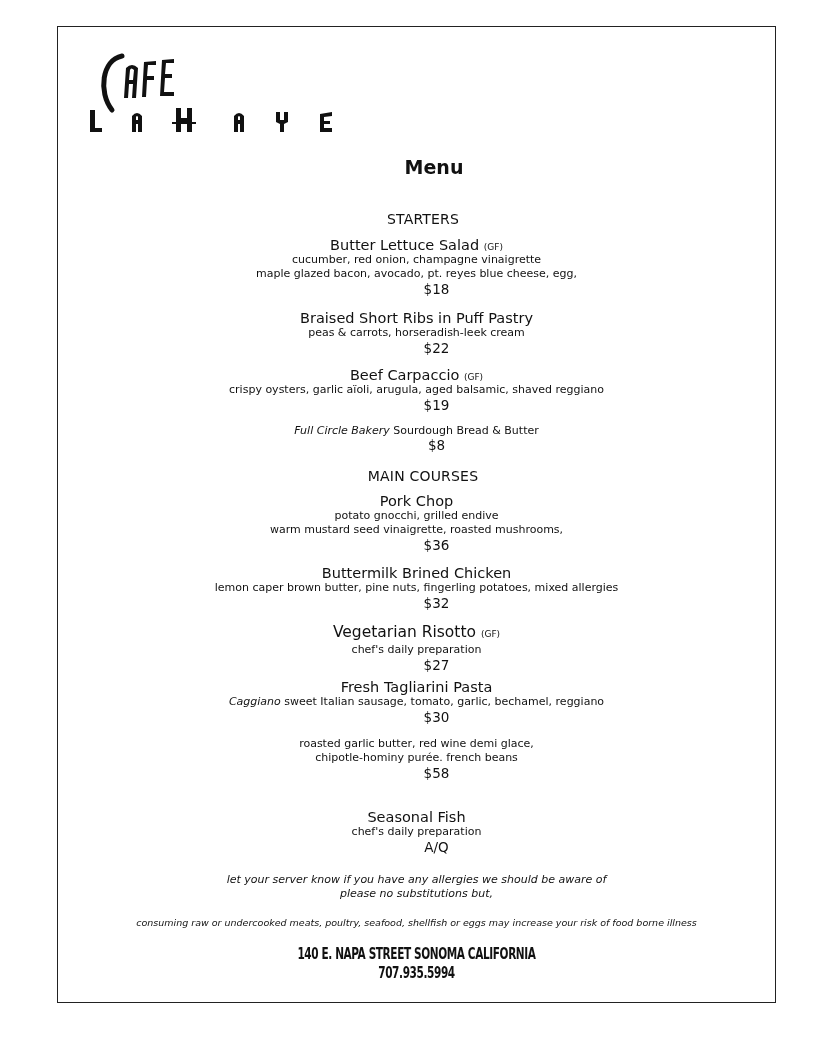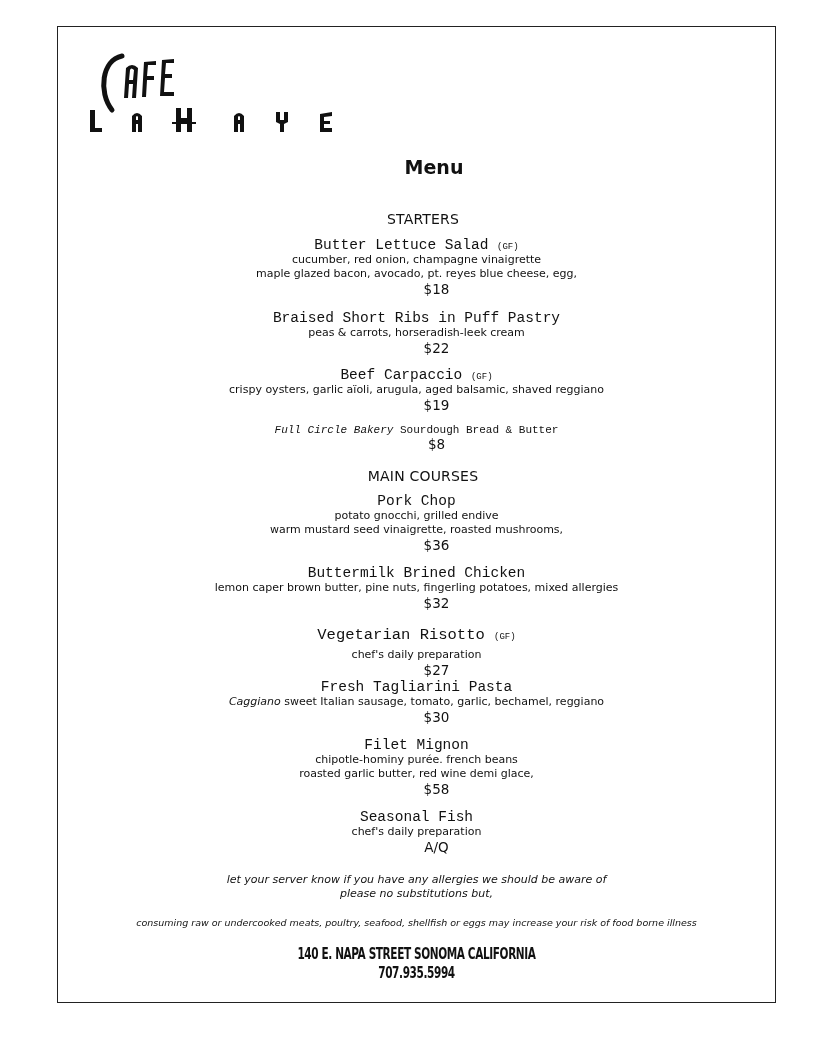--- a/index.html
+++ b/index.html
@@ -6,21 +6,21 @@
     body { width: 816px; height: 1056px; position: relative; overflow: hidden;
            font-family: "DejaVu Sans", sans-serif; color: #111; }
     .frame { position: absolute; left: 57px; top: 26px; width: 719px; height: 977px;
              border: 1.5px solid #222; box-sizing: border-box; }
     .logo { position: absolute; left: 88px; top: 52px; width: 260px; height: 82px; }
     .logo svg { width: 100%; height: 100%; }
     .content { position: absolute; left: 57px; top: 0; width: 719px; text-align: center; }
     .menu-title { position: absolute; top: 156px; left: 0; right: 0; font-weight: bold;
                   font-size: 19px; padding-left: 35px; }
     .section { font-size: 14px; letter-spacing: 0.2px; margin-left: 13px; }
-    .dish-name { font-size: 14.5px; font-family: Liberation Mono, monospace; }
+    .dish-name { font-size: 14.5px; }
     .gf { font-size: 9px; }
     .desc { font-size: 11px; line-height: 14px; }
     .price { font-size: 13.5px; margin-left: 40px; }
     .block { position: absolute; left: 0; right: 0; }
     .italic { font-style: italic; }
     .note { font-size: 11px; font-style: italic; line-height: 14px; }
     .warning { font-size: 9.5px; font-style: italic; }
     .address { font-family: "DejaVu Sans Condensed", "DejaVu Sans", sans-serif; font-weight: bold;
                font-size: 15px; letter-spacing: -0.5px; transform: scaleX(0.78); line-height: 19px; }
   </style>
@@ -98,35 +98,34 @@
     <div class="price">$36</div>
   </div>
 
   <div class="block" style="top:565px">
     <div class="dish-name">Buttermilk Brined Chicken</div>
     <div class="desc">lemon caper brown butter, pine nuts, fingerling potatoes, mixed allergies</div>
     <div class="price">$32</div>
   </div>
 
   <div class="block" style="top:624px">
-    <div class="dish-name" style="font-size:15.5px; line-height:22px"><span>Vegetarian Risotto</span> <span class="gf">(GF)</span></div>
+    <div class="dish-name" style="font-size:15.5px; line-height:17px"><span>Vegetarian Risotto</span> <span class="gf">(GF)</span></div>
     <div class="desc">chef's daily preparation</div>
     <div class="price">$27</div>
   </div>
 
   <div class="block" style="top:679px">
     <div class="dish-name">Fresh Tagliarini Pasta</div>
     <div class="desc"><span class="italic">Caggiano</span> <span>sweet Italian sausage, tomato, garlic, bechamel, reggiano</span></div>
     <div class="price">$30</div>
   </div>
 
   <div class="block" style="top:737px">
-    <div class="dish-name">Filet Mignon</div>
+    <div class="desc">roasted garlic butter, red wine demi glace,</div>
     <div class="desc">chipotle-hominy purée. french beans</div>
-    <div class="desc">roasted garlic butter, red wine demi glace,</div>
     <div class="price">$58</div>
   </div>
 
   <div class="block" style="top:809px">
     <div class="dish-name">Seasonal Fish</div>
     <div class="desc">chef's daily preparation</div>
     <div class="price">A/Q</div>
   </div>
 
   <div class="block note" style="top:873px">

